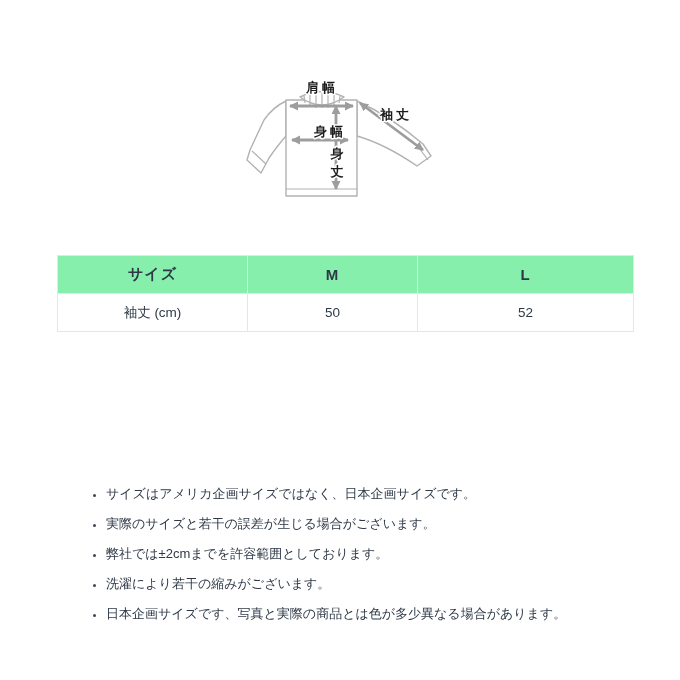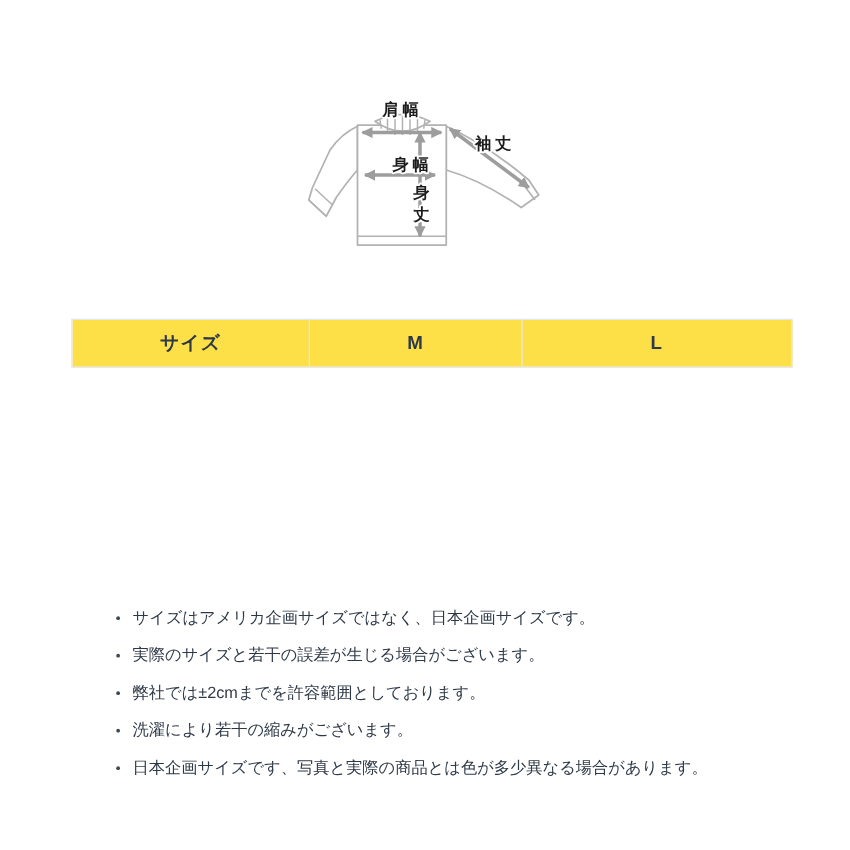--- a/index.html
+++ b/index.html
@@ -27,21 +27,21 @@
   #size-table{
     position:absolute;left:57px;top:255px;width:576px;
     border-collapse:collapse;table-layout:fixed;
     color:#2e3947;
   }
   #size-table th,#size-table td{
     border:1px solid #e3e6ea;text-align:center;vertical-align:middle;
     height:37px;padding:0;
   }
   #size-table th{
-    background:#fde047;font-size:15px;font-weight:600;letter-spacing:1px;margin-top:36px;
+    background:#86efac;font-size:15px;font-weight:600;letter-spacing:1px;margin-top:36px;
   }
   #size-table td{font-size:13.5px;background:#ffffff;}
 
   
   #notes{
     position:absolute;left:68px;top:468px;width:560px;
     margin:16px;padding:0 0 0 22px;list-style:disc;
     color:#2e3947;font-size:13px;
   }
   #notes li{line-height:20px;margin-bottom:10px;}
@@ -90,20 +90,25 @@
         <col style="width:216px">
     </colgroup>
     <thead>
       <tr>
         <th>サイズ</th>
         <th>M</th>
         <th>L</th>
       </tr>
     </thead>
     <tbody>
+      <tr>
+        <td>袖丈 (cm)</td>
+        <td>50</td>
+        <td>52</td>
+      </tr>
     </tbody>
   </table>
 
   <ul id="notes">
     <li>サイズはアメリカ企画サイズではなく、日本企画サイズです。</li>
     <li>実際のサイズと若干の誤差が生じる場合がございます。</li>
     <li>弊社では±2cmまでを許容範囲としております。</li>
     <li>洗濯により若干の縮みがございます。</li>
     <li>日本企画サイズです、写真と実際の商品とは色が多少異なる場合があります。</li>
   </ul>

